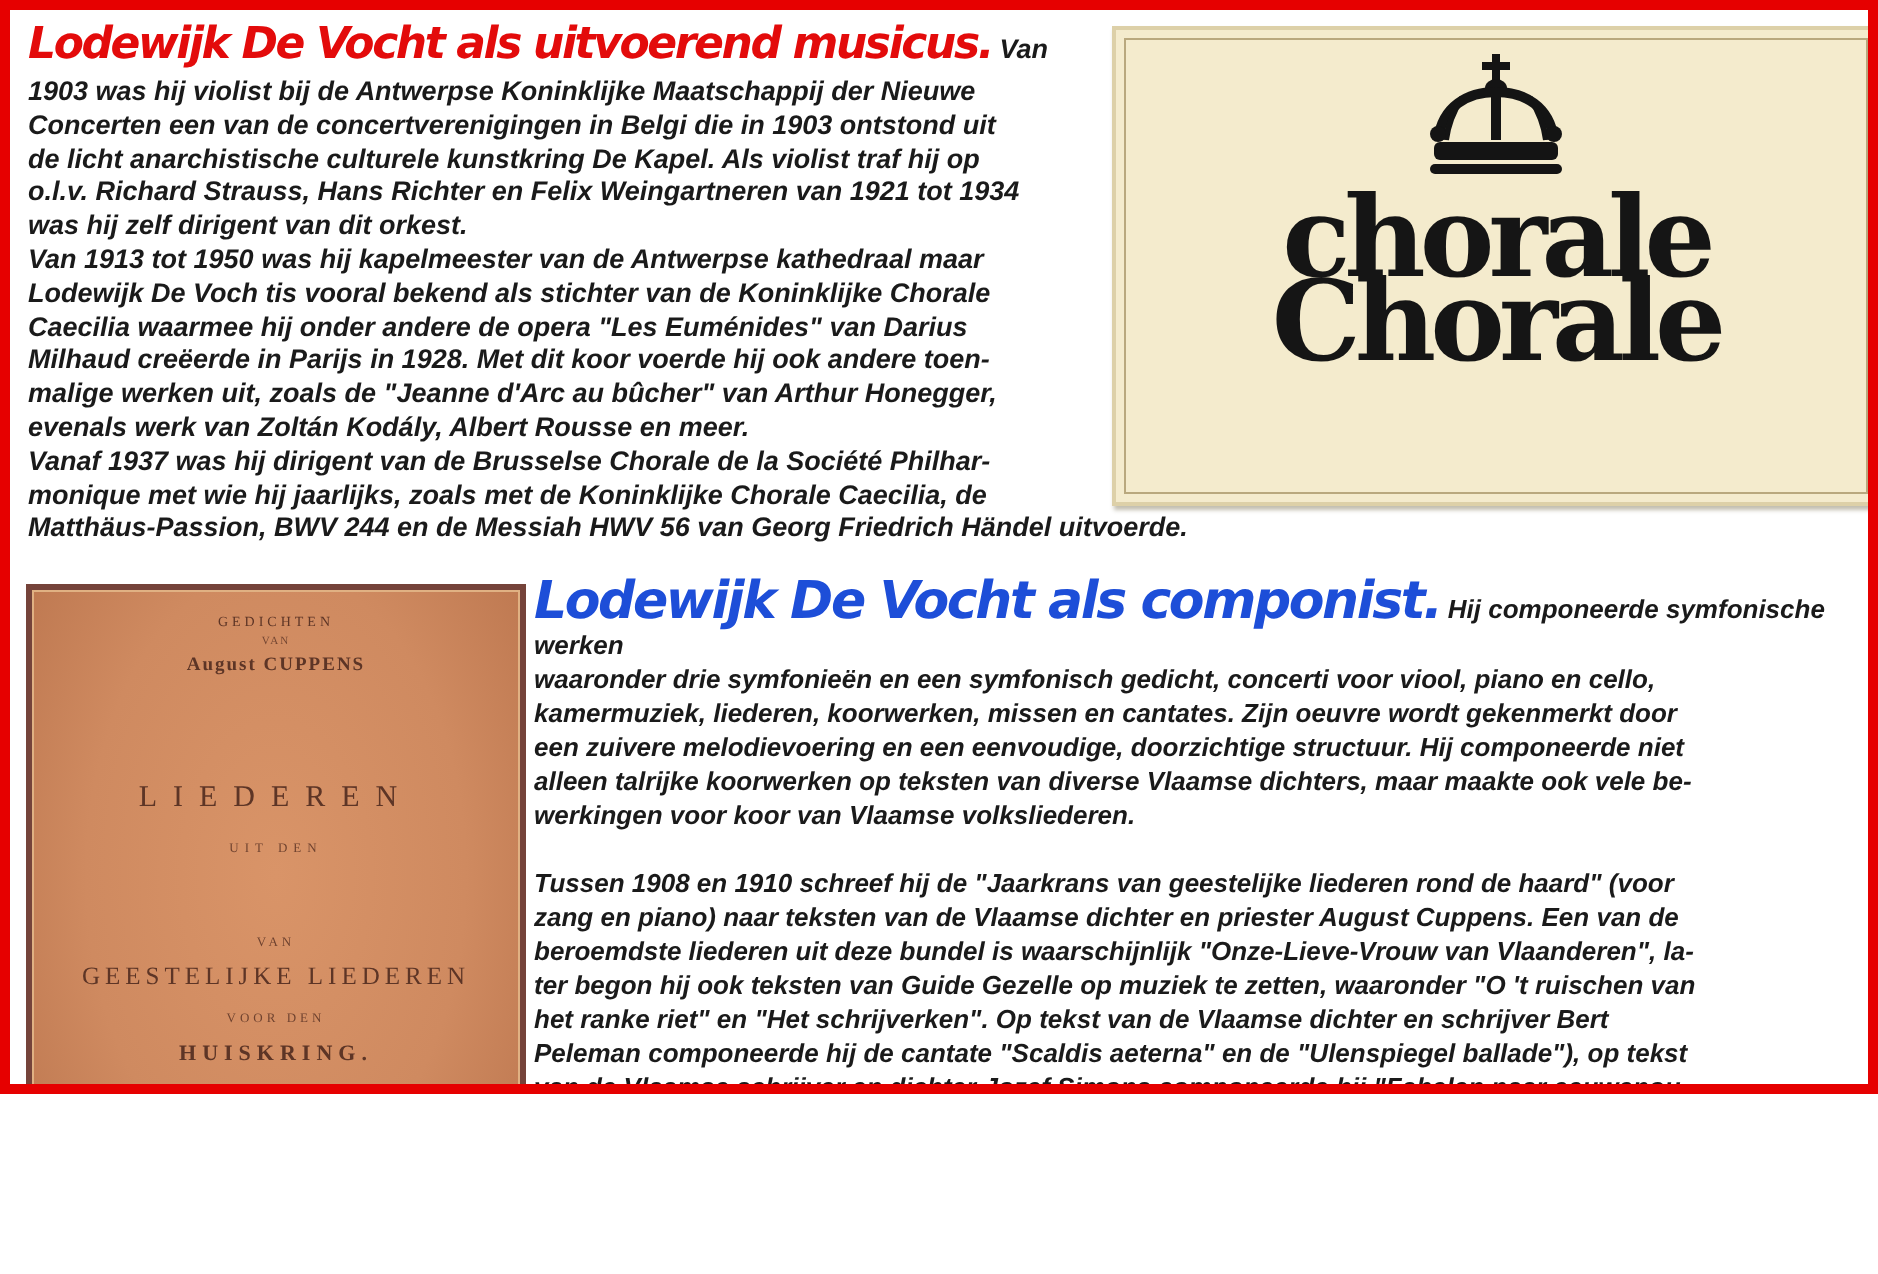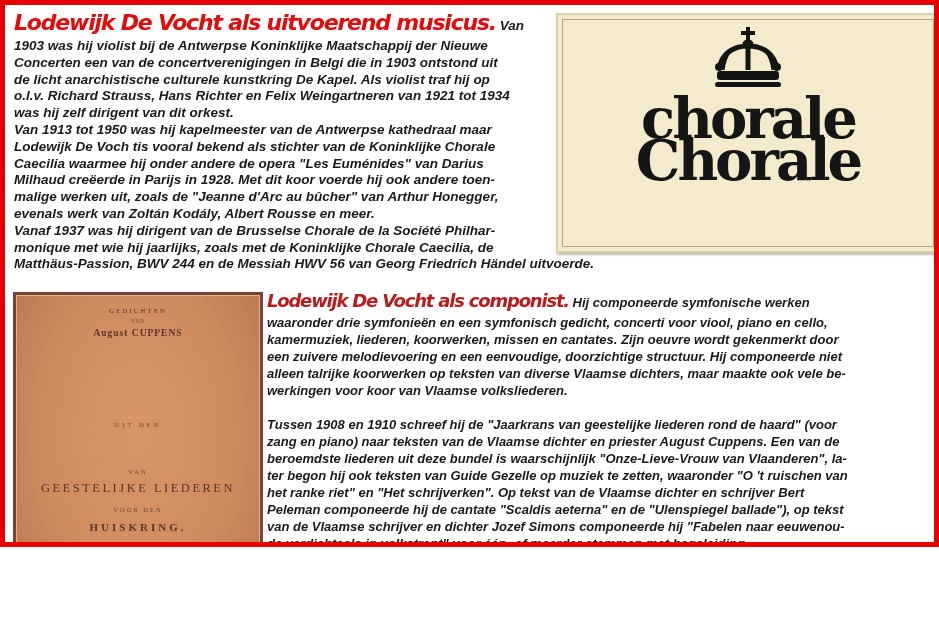--- a/index.html
+++ b/index.html
@@ -42,21 +42,21 @@
   .logo-w2{font-size:56px;line-height:50px;margin-top:-6px;}
   
   .s2{
     position:absolute;left:262px;top:283px;width:675px;z-index:1;
     font-weight:700;font-style:italic;color:#1a1a1a;
     font-size:13px;line-height:17px;
   }
   .h2{
     font-family:"DejaVu Sans",sans-serif;
     font-weight:700;font-style:italic;
-    color:#b91c1c;font-size:18px;line-height:26px;letter-spacing:-1.2px;
+    color:#1d4ed8;font-size:26px;line-height:26px;letter-spacing:-1.2px;
   }
   .credit{
     position:absolute;left:815px;top:601px;z-index:2;
     font-family:"DejaVu Sans",sans-serif;
     font-weight:700;font-style:italic;color:#e30b0b;font-size:15px;
   }
   
   .cover{
     position:absolute;left:8px;top:287px;width:250px;height:345px;z-index:3;
     box-sizing:border-box;
@@ -149,20 +149,21 @@
   <div class="credit">©Opa Brombeer</div>
 
   <div class="cover">
     <div class="cov-head">
       <div class="cov-col">
         <div class="cov-tiny">GEDICHTEN</div>
         <div class="cov-van">VAN</div>
         <div class="cov-name">August CUPPENS</div>
       </div>
     </div>
+    <div class="abs t-liederen">LIEDEREN</div>
     <div class="abs t-uitden">UIT DEN</div>
     <div class="abs t-van">VAN</div>
     <div class="abs t-geestelijke">GEESTELIJKE LIEDEREN</div>
     <div class="abs t-voorden">VOOR DEN</div>
     <div class="abs t-huiskring">HUISKRING.</div>
     <div class="abs t-orn">
       <svg width="36" height="15" viewBox="0 0 36 15" aria-hidden="true">
         <path d="M18 7.5 C13 1 4.5 0.5 2.5 4.5 C0.5 8.5 9 10.5 18 7.5 C27 10.5 35.5 8.5 33.5 4.5 C31.5 0.5 23 1 18 7.5 Z" fill="#5d3526"></path>
         <rect x="17" y="1.5" width="2" height="12" fill="#5d3526"></rect>
       </svg>

